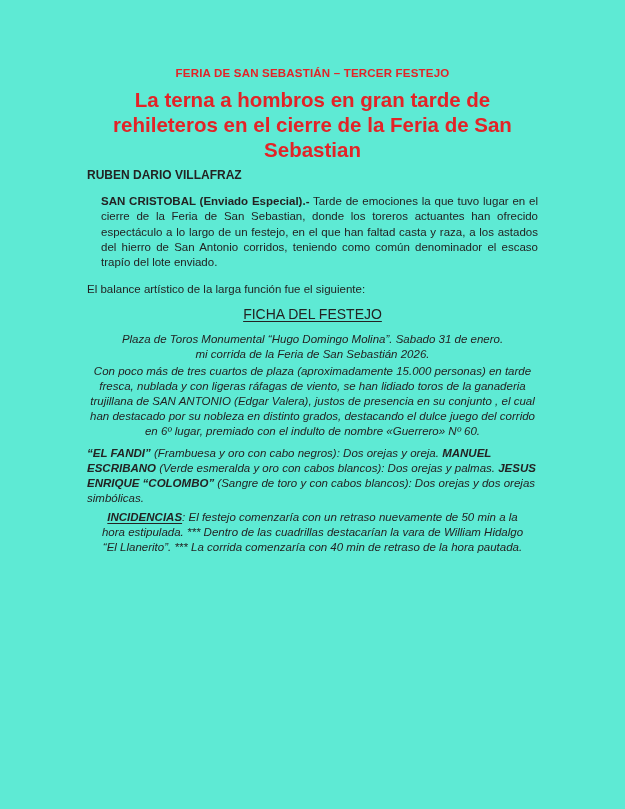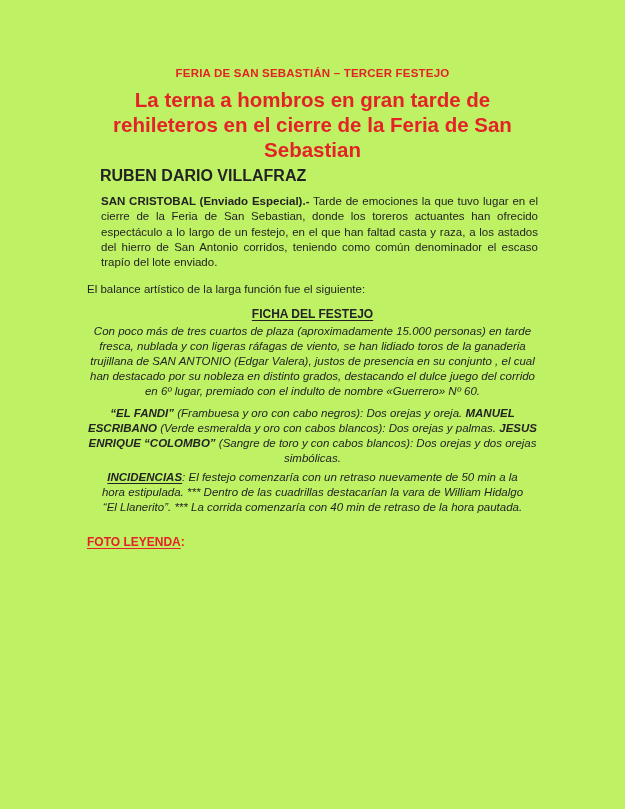--- a/index.html
+++ b/index.html
@@ -1,20 +1,20 @@
 <!DOCTYPE html>
 <html><head>
 <meta charset="utf-8">
 <style>
   html, body { margin: 0; padding: 0; background: #ffffff; }
   .sheet {
     position: relative;
     width: 625px;
     height: 809px;
-    background: #bef264;
+    background: #5eead4;
     font-family: "Liberation Sans", "DejaVu Sans", sans-serif;
     color: #232323;
     box-sizing: border-box;
     padding: 66px 87px 0 87px;
     overflow: hidden;
   }
   .red { color: #e32327; }
   .kicker {
     font-size: 11.5px;
     font-weight: bold;
@@ -24,43 +24,42 @@
   }
   .title {
     font-size: 20.5px;
     font-weight: bold;
     text-align: center;
     line-height: 25px;
     margin-top: 7px;
   }
   .byline {
     margin-top: 6px;
-    font-size: 16px;
+    font-size: 12px;
     font-weight: bold;
     line-height: 15px;
-    margin-left: 13px;
   }
   .lead {
     margin-top: 11px;
     font-size: 11.5px;
     line-height: 15.3px;
     text-align: justify;
     margin-left: 14px;
   }
   .lead .loc { font-weight: bold; }
   .balance {
     margin-top: 12px;
     font-size: 11.5px;
     line-height: 15px;
     text-align: left;
   }
   .ficha {
     margin-top: 10px;
-    font-size: 12px;
-    font-weight: bold;
+    font-size: 14px;
+    font-weight: normal;
     text-align: center;
     line-height: 15px;
   }
   .ficha span { text-decoration: underline; text-underline-offset: 2px; }
   .venue {
     margin-top: 10px;
     font-size: 11.5px;
     font-style: italic;
     text-align: center;
     line-height: 15px;
@@ -76,21 +75,21 @@
     margin-top: 9px;
     font-size: 11.5px;
     font-style: italic;
     text-align: center;
     line-height: 15px;
   }
   .results {
     margin-top: 7px;
     font-size: 11.5px;
     font-style: italic;
-    text-align: center;
+    text-align: left;
     line-height: 15px;
   }
   .results .torero { font-weight: bold; }
   .incidencias {
     margin-top: 4px;
     padding: 0 14px;
     font-size: 11.5px;
     font-style: italic;
     text-align: center;
     line-height: 15px;
@@ -121,25 +120,28 @@
   <div class="byline">
     <div>RUBEN DARIO VILLAFRAZ</div>
   </div>
 
   <div class="lead"><span class="loc">SAN CRISTOBAL (Enviado Especial).-</span><span> Tarde de emociones la que tuvo lugar en el cierre de la Feria de San Sebastian, donde los toreros actuantes han ofrecido espectáculo a lo largo de un festejo, en el que han faltad casta y raza, a los astados del hierro de San Antonio corridos, teniendo como común denominador el escaso trapío del lote enviado.</span></div>
 
   <div class="balance">El balance artístico de la larga función fue el siguiente:</div>
 
   <div class="ficha"><span>FICHA DEL FESTEJO</span></div>
 
+  <div class="venue">
+    <div>Plaza de Toros Monumental “Hugo Domingo Molina”. Sabado 31 de enero.</div>
+    <div>mi corrida de la Feria de San Sebastián 2026.</div>
+  </div>
 
   <div class="crowd">Con poco más de tres cuartos de plaza (aproximadamente 15.000 personas) en tarde fresca, nublada y con ligeras ráfagas de viento, se han lidiado toros de la ganaderia trujillana de SAN ANTONIO (Edgar Valera), justos de presencia en su conjunto , el cual han destacado por su nobleza en distinto grados, destacando el dulce juego del corrido en 6º lugar, premiado con el indulto de nombre «Guerrero» Nº 60.</div>
 
 
   <div class="results">
     <span><span class="torero">“EL FANDI”</span><span> (Frambuesa y oro con cabo negros): Dos orejas y oreja.</span> </span><span><span class="torero">MANUEL ESCRIBANO</span><span> (Verde esmeralda y oro con cabos blancos): Dos orejas y palmas.</span> </span><span><span class="torero">JESUS ENRIQUE “COLOMBO”</span><span> (Sangre de toro y con cabos blancos): Dos orejas y dos orejas simbólicas.</span></span>
   </div>
 
   <div class="incidencias"><span class="label">INCIDENCIAS</span><span>: El festejo comenzaría con un retraso nuevamente de 50 min a la hora estipulada. *** Dentro de las cuadrillas destacarían la vara de William Hidalgo “El Llanerito”. *** La corrida comenzaría con 40 min de retraso de la hora pautada.</span></div>
 
-  <div class="foto red"><span class="ul">FOTO LEYENDA</span><span>:</span></div>
 
 </div>
 
 </body></html>

